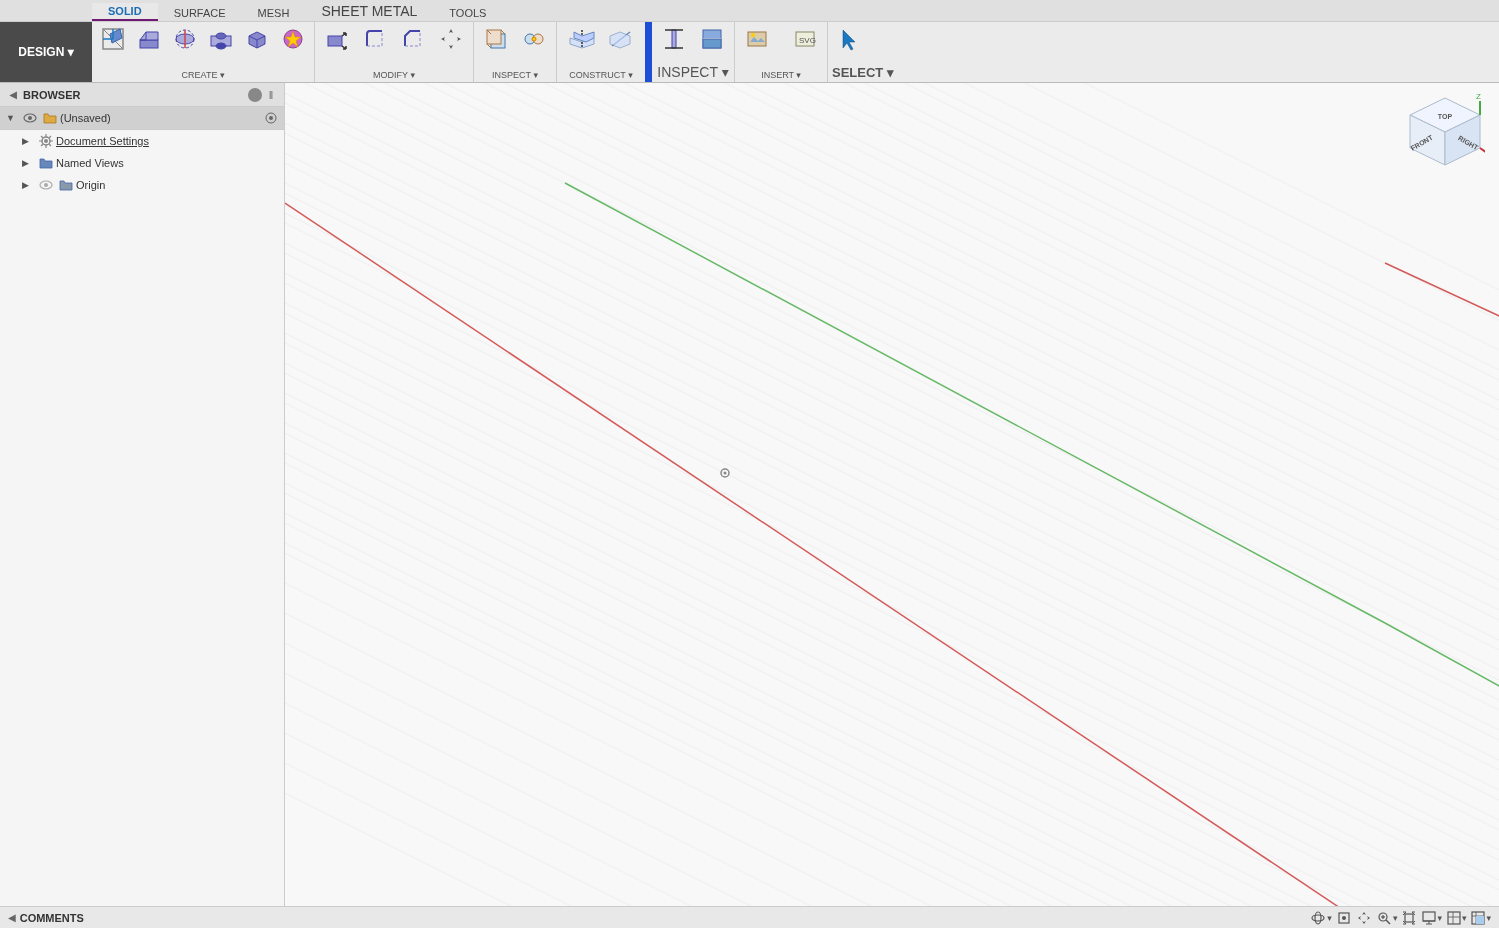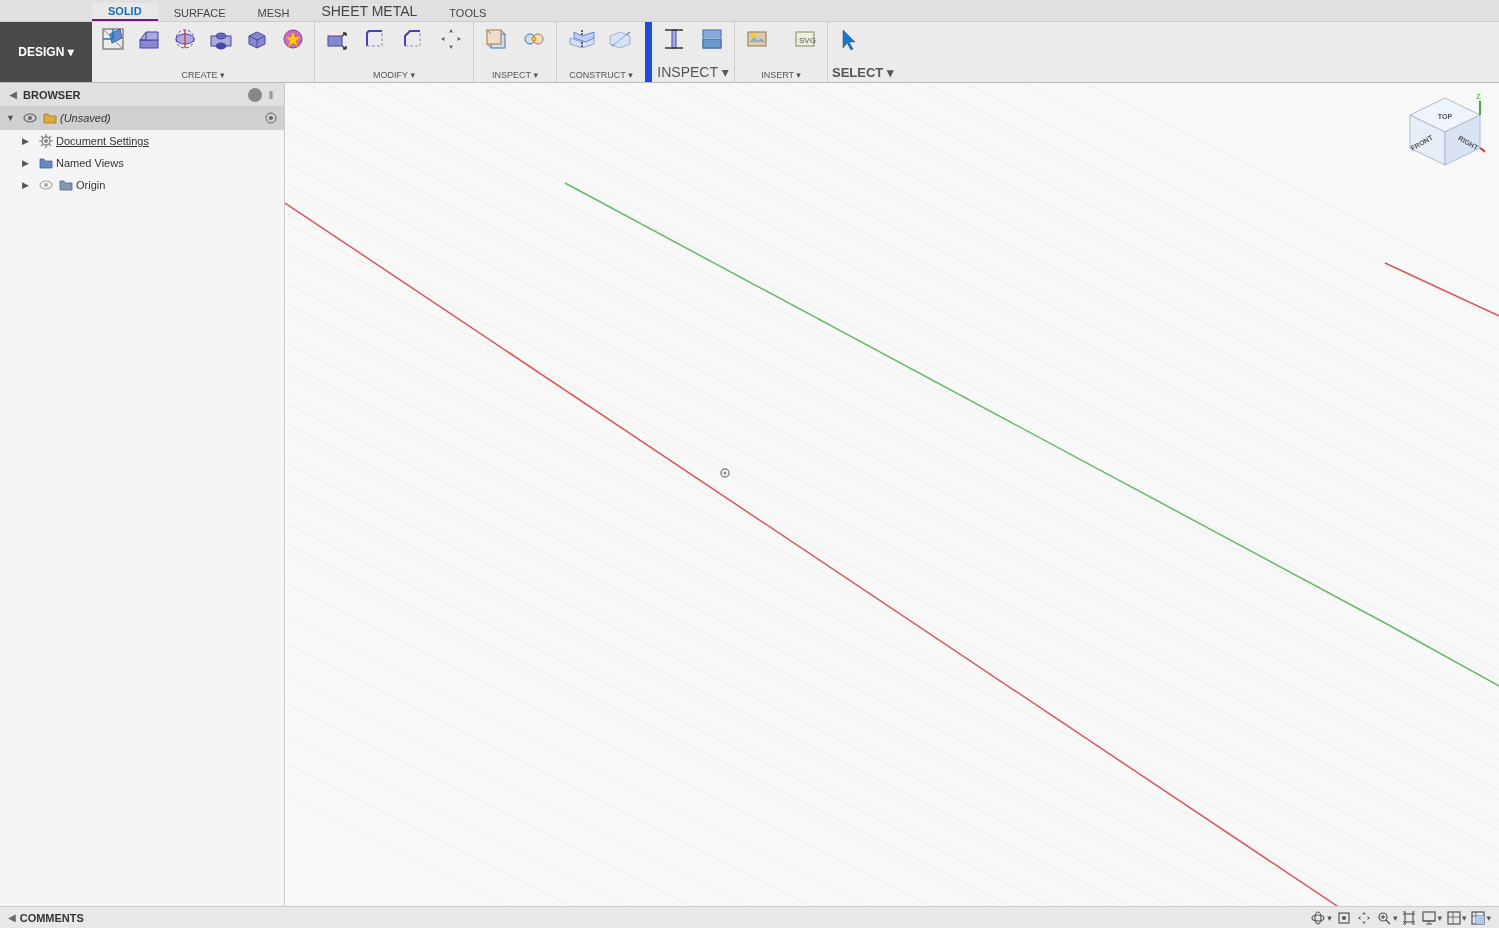--- a/index.html
+++ b/index.html
@@ -222,21 +222,21 @@
 
         <div style="display:flex; align-items:center; padding:3px 6px; background:#d0d0d0; cursor:pointer; border-bottom:1px solid #ccc;">
           <span style="font-size:9px; color:#555; width:14px; cursor:pointer;">▼</span>
           <svg width="16" height="16" viewBox="0 0 16 16" style="margin:0 2px;">
             <ellipse cx="8" cy="8" rx="6" ry="4" fill="none" stroke="#666" stroke-width="1.2"></ellipse>
             <circle cx="8" cy="8" r="2" fill="#666"></circle>
           </svg>
           <svg width="16" height="16" viewBox="0 0 16 16" style="margin:0 2px;">
             <path d="M2 4 L6 4 L7 6 L14 6 L14 13 L2 13 Z" fill="#ddaa44" stroke="#aa7722" stroke-width="0.8"></path>
           </svg>
-          <span style="font-size:11px; color:#333; font-style:italic; flex:1;">(Unsaved)</span>
+          <span style="font-size:11px; color:#333; flex:1;">(Unsaved)</span>
           <svg width="14" height="14" viewBox="0 0 14 14" style="cursor:pointer;">
             <circle cx="7" cy="7" r="5" fill="none" stroke="#666" stroke-width="1"></circle>
             <circle cx="7" cy="7" r="2" fill="#666"></circle>
           </svg>
         </div>
 
         <div style="display:flex; align-items:center; padding:3px 6px; padding-left:22px; cursor:pointer;">
           <span style="font-size:9px; color:#555; width:14px; cursor:pointer;">▶</span>
           <svg width="16" height="16" viewBox="0 0 16 16" style="margin:0 2px;">
             <circle cx="8" cy="8" r="4" fill="none" stroke="#888" stroke-width="1.5"></circle>

